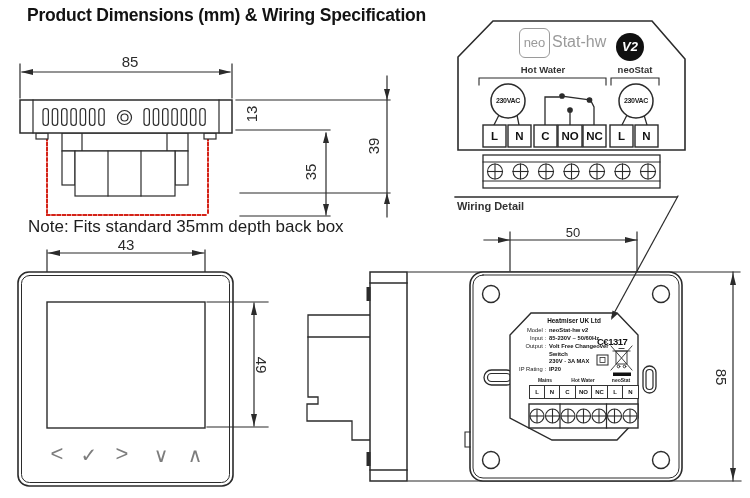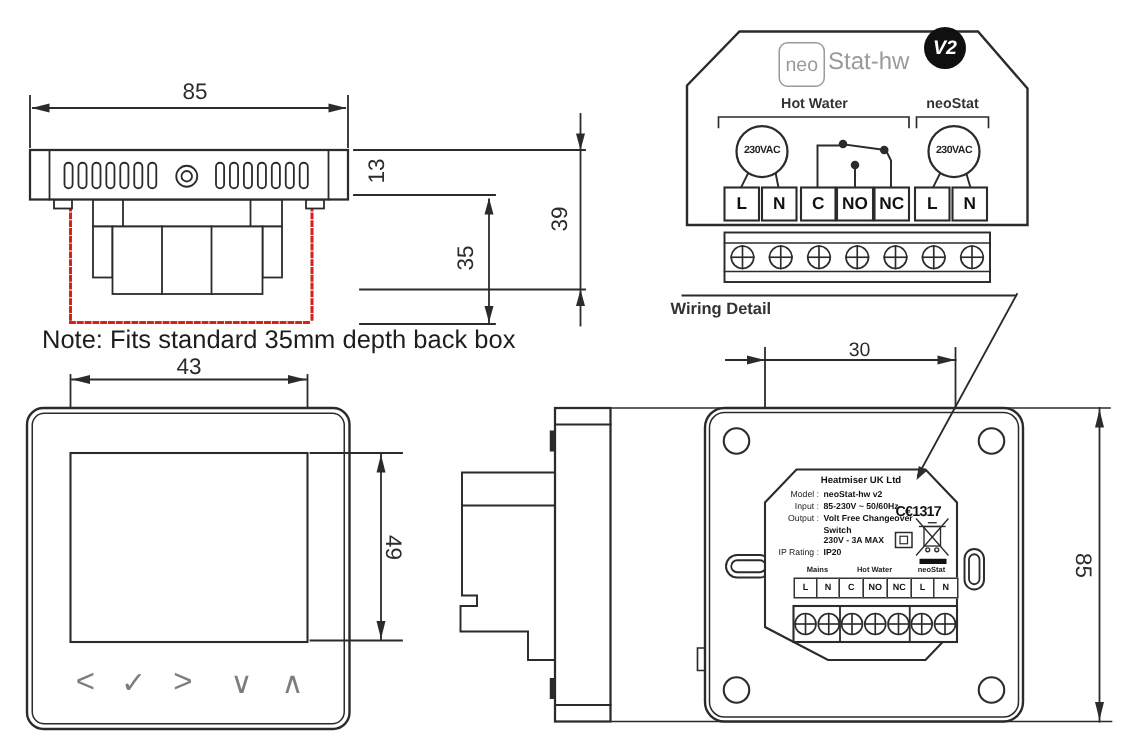--- a/index.html
+++ b/index.html
@@ -259,53 +259,54 @@
             <line x1="615" y1="171.5" x2="630" y2="171.5"></line>
         <circle cx="648" cy="171.5" r="7.5"></circle>
             <line x1="648" y1="164" x2="648" y2="179"></line>
             <line x1="640.5" y1="171.5" x2="655.5" y2="171.5"></line>
       </g>
     </g>
     <line x1="455" y1="197" x2="677" y2="197" stroke-width="1.3"></line>
   </g>
 </svg>
 
+<div class="t title" style="left:27px; top:5px;">Product Dimensions (mm) &amp; Wiring Specification</div>
 
 <div class="t dim ctr" style="left:110px; top:53px; width:40px;">85</div>
 <div class="t dim ctr rotl" style="left:240px; top:103px; width:24px; height:22px; line-height:22px;">13</div>
 <div class="t dim ctr rotl" style="left:299px; top:161px; width:24px; height:22px; line-height:22px;">35</div>
 <div class="t dim ctr rotl" style="left:362px; top:135px; width:24px; height:22px; line-height:22px;">39</div>
 <div class="t note" style="left:28px; top:217px;">Note: Fits standard 35mm depth back box</div>
 
 <div class="t dim ctr" style="left:106px; top:236px; width:40px;">43</div>
 <div class="t dim ctr rotr" style="left:249px; top:354px; width:24px; height:22px; line-height:22px;">49</div>
 <div class="t btn" style="left:45px; top:441px; width:24px; font-size:22px;">&lt;</div>
 <div class="t btn" style="left:77px; top:443px; width:24px; font-size:20px;">✓</div>
 <div class="t btn" style="left:110px; top:441px; width:24px; font-size:22px;">&gt;</div>
 <div class="t btn" style="left:149px; top:443px; width:24px; font-size:20px;">∨</div>
 <div class="t btn" style="left:183px; top:443px; width:24px; font-size:20px;">∧</div>
 
-<div class="t dimsm ctr" style="left:553px; top:225px; width:40px;">30</div>
+<div class="t dimsm ctr" style="left:553px; top:225px; width:40px;">50</div>
 <div class="t dim ctr rotr" style="left:709px; top:366px; width:24px; height:22px; line-height:22px;">85</div>
 
 <div class="t neobox lg" style="left:519px; top:28px; width:29px; height:28px;">neo</div>
 <div class="t lg" style="left:552px; top:33px; font-size:16px;">Stat-hw</div>
-<div class="t v2" style="left:616px; top:18px; width:28px; height:28px;">V2</div>
+<div class="t v2" style="left:616px; top:33px; width:28px; height:28px;">V2</div>
 <div class="t wgroup ctr" style="left:503px; top:64px; width:80px;">Hot Water</div>
 <div class="t wgroup ctr" style="left:605px; top:64px; width:60px;">neoStat</div>
 <div class="t vac ctr" style="left:488px; top:97px; width:40px;">230VAC</div>
 <div class="t vac ctr" style="left:616px; top:97px; width:40px;">230VAC</div>
 <div class="t wterm" style="left:483px; top:125px; width:23px;">L</div>
 <div class="t wterm" style="left:508px; top:125px; width:23px;">N</div>
 <div class="t wterm" style="left:534px; top:125px; width:23px;">C</div>
 <div class="t wterm" style="left:558px; top:125px; width:24px;">NO</div>
 <div class="t wterm" style="left:583px; top:125px; width:23px;">NC</div>
 <div class="t wterm" style="left:610px; top:125px; width:23px;">L</div>
 <div class="t wterm" style="left:635px; top:125px; width:23px;">N</div>
-<div class="t wdetail" style="left:447px; top:200px;">Wiring Detail</div>
+<div class="t wdetail" style="left:457px; top:200px;">Wiring Detail</div>
 
 <div class="t lbl6b ctr" style="left:534px; top:316.5px; width:80px; font-size:6.4px;">Heatmiser UK Ltd</div>
 <div class="t lbl6" style="left:512px; top:327px; width:34px; text-align:right;">Model :</div>
 <div class="t lbl6b" style="left:549px; top:327px;">neoStat-hw v2</div>
 <div class="t lbl6" style="left:512px; top:335px; width:34px; text-align:right;">Input :</div>
 <div class="t lbl6b" style="left:549px; top:335px;">85-230V ~ 50/60Hz</div>
 <div class="t lbl6" style="left:512px; top:343px; width:34px; text-align:right;">Output :</div>
 <div class="t lbl6b" style="left:549px; top:343px;">Volt Free Changeover</div>
 <div class="t lbl6b" style="left:549px; top:350.5px;">Switch</div>
 <div class="t lbl6b" style="left:549px; top:358px;">230V - 3A MAX</div>

